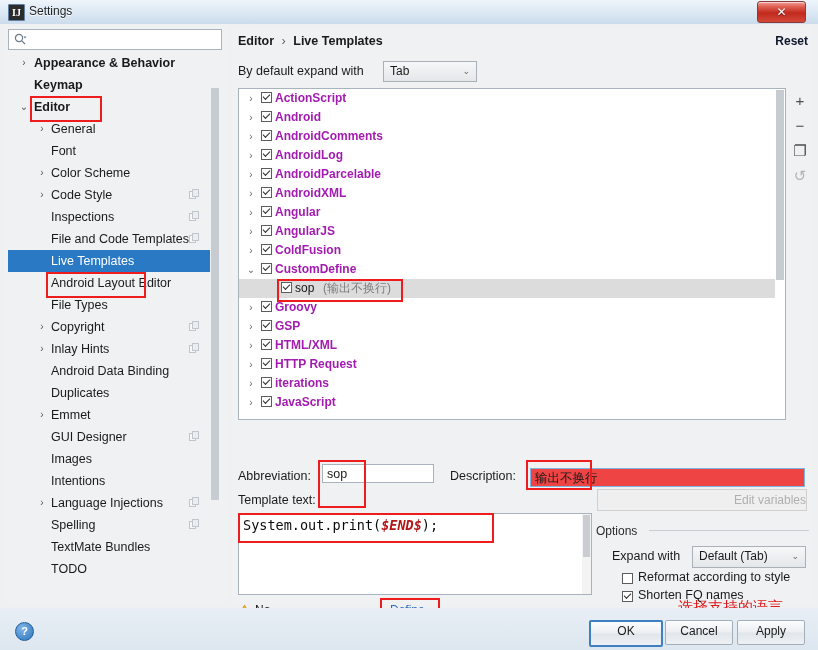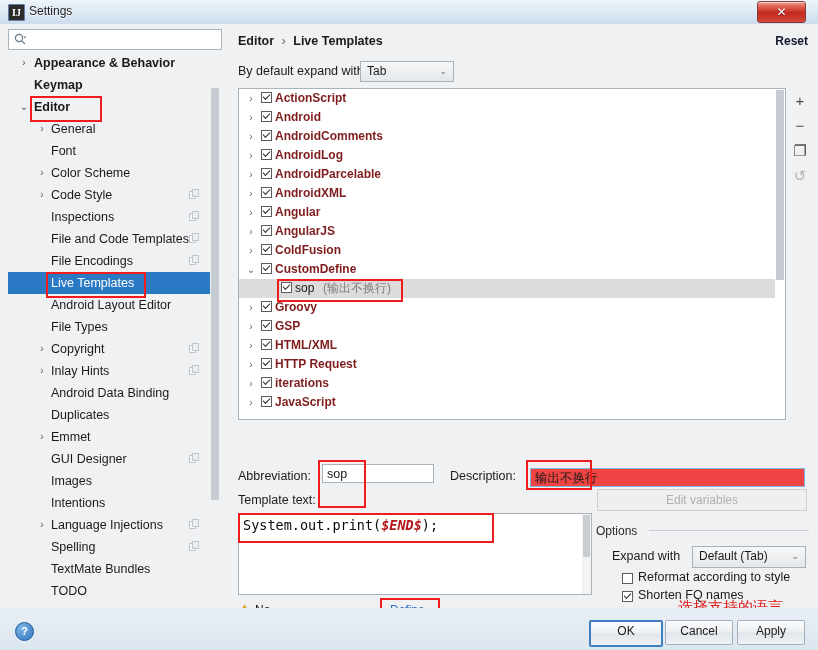--- a/index.html
+++ b/index.html
@@ -109,21 +109,21 @@
   .combo{
     position:absolute;height:19px;
     background:linear-gradient(180deg,#f6f7f8 0%,#e4e7ea 100%);
     border:1px solid #a9b0b7;
     font-size:12px;line-height:19px;
   }
   .combo .cval{position:absolute;left:6px;top:0;color:#1a1a1a;}
   .combo .carrow{
     position:absolute;right:6px;top:0;color:#6a6a6a;font-size:9px;
   }
-  #expand-combo{left:122px;top:-1px;width:92px;text-align:center;}
+  #expand-combo{left:145px;top:-1px;width:92px;text-align:center;}
   
   #treebox{
     position:absolute;left:6px;top:62px;width:546px;height:330px;
     background:#ffffff;border:1px solid #a9b3bd;overflow:hidden;
   }
   .trow{
     position:relative;height:19px;line-height:19px;white-space:nowrap;
     font-size:12px;
   }
   .trow .tarrow{
@@ -132,21 +132,21 @@
   }
   .cbx{
     position:absolute;top:3px;width:11px;height:11px;
     border:1px solid #5c5c5c;background:#fff;box-sizing:border-box;
   }
   .cbx.checked::after{
     content:"";position:absolute;left:1px;top:1px;
     width:6px;height:3px;border-left:1.6px solid #2b2b2b;border-bottom:1.6px solid #2b2b2b;
     transform:rotate(-45deg);
   }
-  .trow .tlbl{position:absolute;top:0;font-weight:bold;color:#7f1d1d;}
+  .trow .tlbl{position:absolute;top:0;font-weight:bold;color:#a21caf;}
   .trow.lvl1 .cbx{left:22px;}
   .trow.lvl1 .tlbl{left:36px;}
   .trow.lvl2{background:#dcdcdc;}
   .trow.lvl2 .cbx{left:42px;}
   .trow.lvl2 .tlbl{left:56px;font-weight:normal;color:#151515;}
   .trow.lvl2 .tdesc{position:absolute;left:84px;top:0;color:#7d7d7d;font-weight:normal;}
   #tsb-track{position:absolute;right:0;top:0;width:10px;height:100%;background:#fff;}
   #tsb-thumb{position:absolute;right:1px;top:1px;width:8px;height:190px;background:#c6ccd2;}
   
   #toolstrip{
@@ -168,21 +168,21 @@
   #desc-lab{position:absolute;left:218px;top:443px;font-size:12.5px;}
   #desc-field{
     position:absolute;left:298px;top:442px;width:275px;height:19px;
     background:#ef4444;border:1px solid #7eb4e2;
     font-size:12.5px;line-height:19px;padding-left:4px;box-sizing:border-box;
   }
   #tmpl-lab{position:absolute;left:6px;top:467px;font-size:12.5px;}
   #editvars{
     position:absolute;left:365px;top:463px;width:208px;height:20px;
     background:#efefef;border:1px solid #d0d0d0;
-    color:#b0b0b0;font-size:12px;text-align:center;line-height:20px;
+    color:#b0b0b0;font-size:12px;text-align:right;line-height:20px;
   }
   #tmplbox{
     position:absolute;left:6px;top:487px;width:352px;height:80px;
     background:#fff;border:1px solid #a9b3bd;overflow:hidden;
   }
   #tmpl-text{
     position:absolute;left:4px;top:3px;
     font-family:"DejaVu Sans Mono","Liberation Mono",monospace;
     font-size:13.5px;color:#0a0a0a;white-space:pre;
   }
@@ -295,27 +295,20 @@
             </div>
             <div class="srow lvl1">
               <span class="lbl">Inspections</span>
               <svg class="copyicon" viewBox="0 0 11 11">
                 <rect x="0.5" y="2.5" width="6" height="7" fill="#fff" stroke="#9aa3ab"></rect>
                 <rect x="3.5" y="0.5" width="6" height="7" fill="#e9edf1" stroke="#9aa3ab"></rect>
               </svg>
             </div>
             <div class="srow lvl1">
               <span class="lbl">File and Code Templates</span>
-              <svg class="copyicon" viewBox="0 0 11 11">
-                <rect x="0.5" y="2.5" width="6" height="7" fill="#fff" stroke="#9aa3ab"></rect>
-                <rect x="3.5" y="0.5" width="6" height="7" fill="#e9edf1" stroke="#9aa3ab"></rect>
-              </svg>
-            </div>
-            <div class="srow lvl1">
-              <span class="lbl">File Encodings</span>
               <svg class="copyicon" viewBox="0 0 11 11">
                 <rect x="0.5" y="2.5" width="6" height="7" fill="#fff" stroke="#9aa3ab"></rect>
                 <rect x="3.5" y="0.5" width="6" height="7" fill="#e9edf1" stroke="#9aa3ab"></rect>
               </svg>
             </div>
             <div class="srow lvl1 selected">
               <span class="lbl">Live Templates</span>
             </div>
             <div class="srow lvl1">
               <span class="lbl">Android Layout Editor</span>

